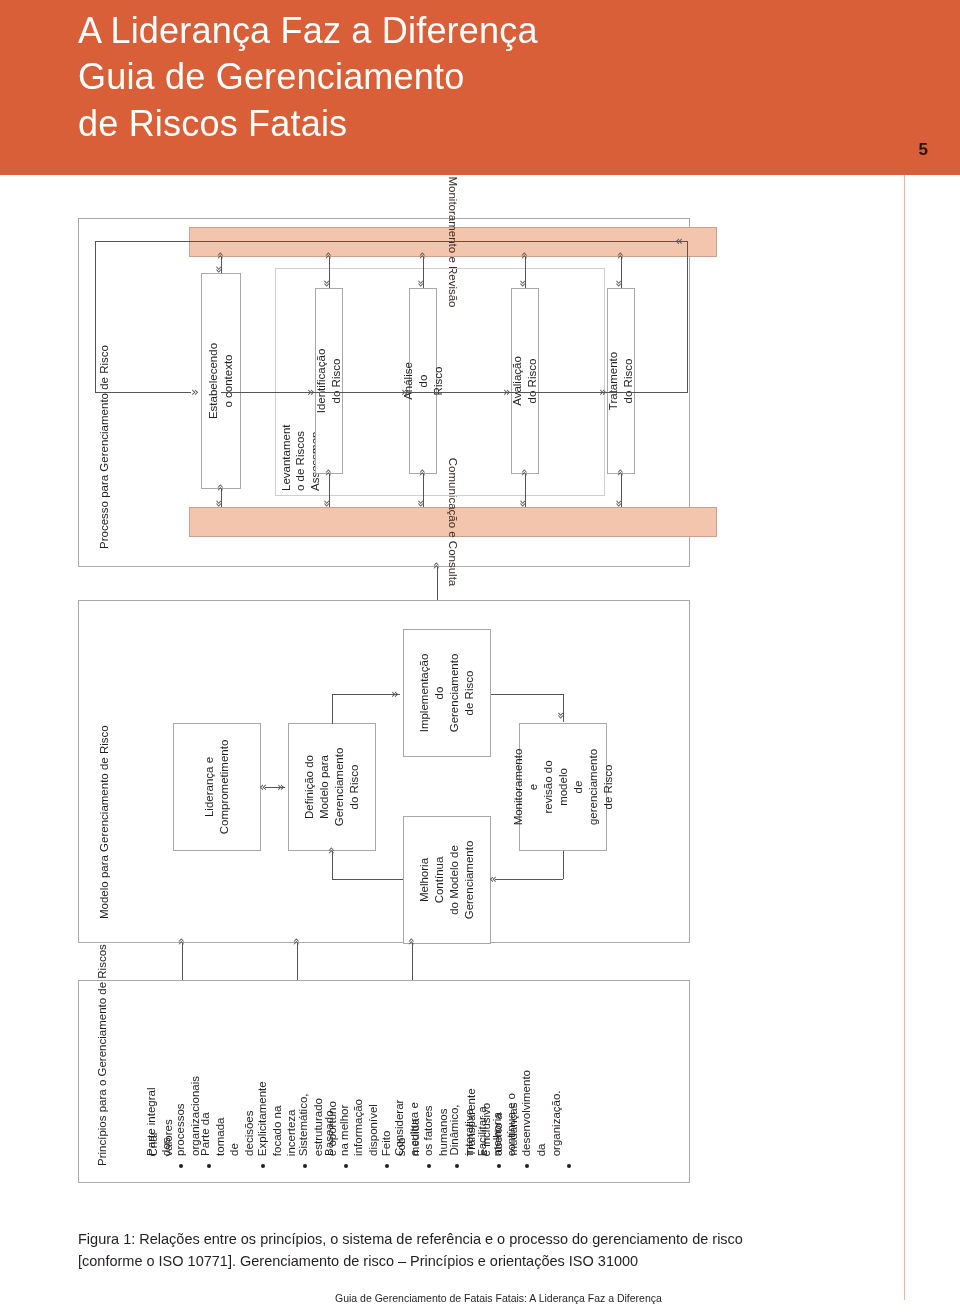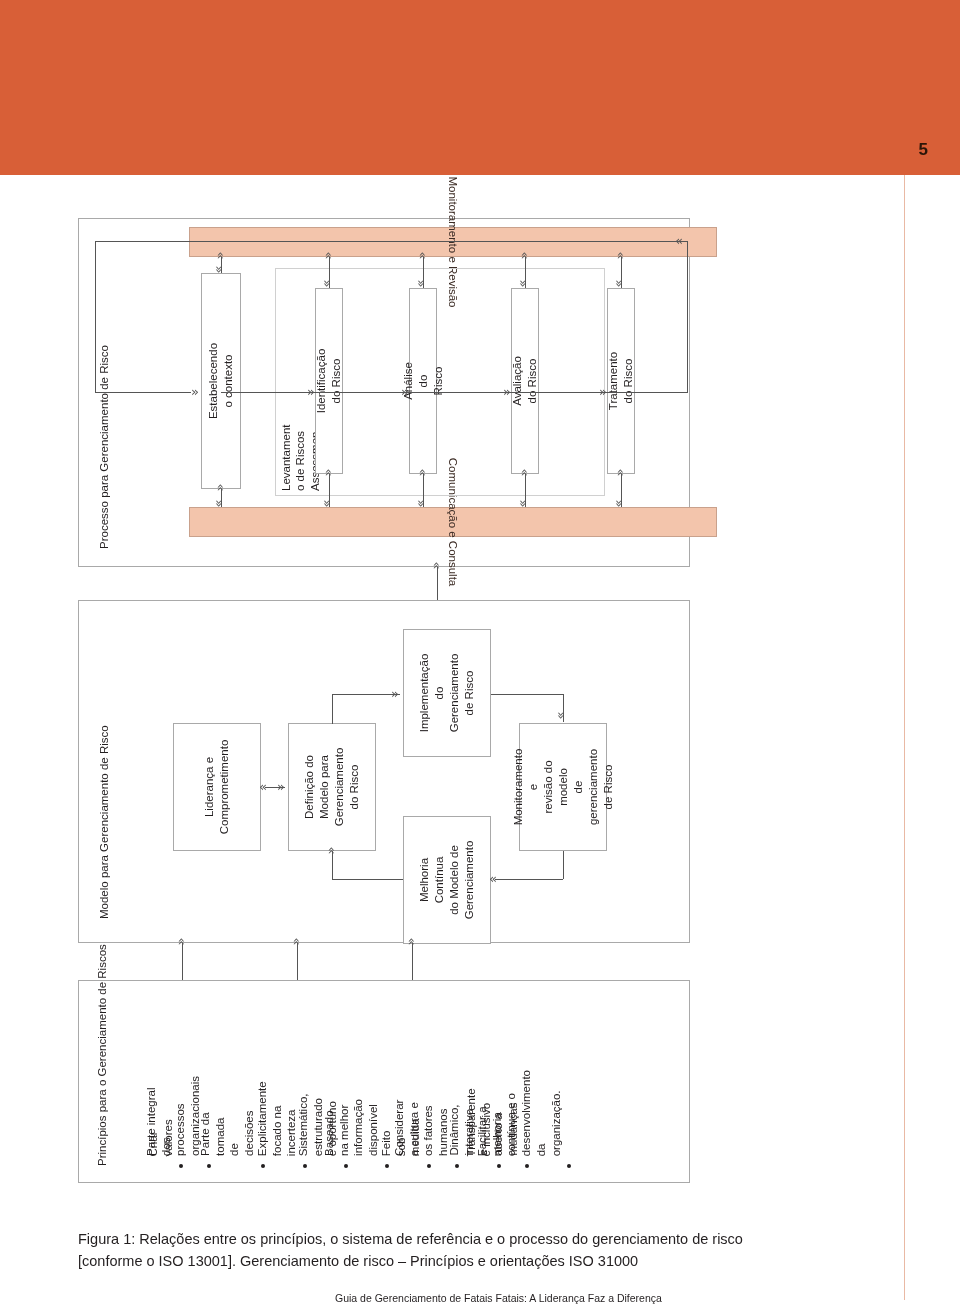--- a/index.html
+++ b/index.html
@@ -117,20 +117,23 @@
   }
   .footer-note{
     position:absolute;left:335px;top:1292px;
     font-size:10.5px;color:#231f20;
   }
 </style>
 </head>
 <body>
 
 <div class="header">
+  <div class="header-title">A Liderança Faz a Diferença
+Guia de Gerenciamento
+de Riscos Fatais</div>
   <div class="page-number">5</div>
 </div>
 <div class="right-rule"></div>
 
 <div class="figure">
 
   <div class="panel" style="left:78px;top:43px;width:612px;height:349px;">
 
     <div class="panel-title" style="left:18px;top:330px;">Processo para Gerenciamento de Risco</div>
 
@@ -346,14 +349,14 @@
     <div class="bullet-col" style="left:488px;">
       <span class="bullet-dot"></span>
       <span class="bullet-text">Facilitar a melhoria
 contínua e o
 desenvolvimento da
 organização.</span>
     </div>
   </div>
 </div>
 
-<div class="caption">Figura 1: Relações entre os princípios, o sistema de referência e o processo do gerenciamento de risco [conforme o ISO 13001]. Gerenciamento de risco – Princípios e orientações ISO 31000</div>
+<div class="caption">Figura 1: Relações entre os princípios, o sistema de referência e o processo do gerenciamento de risco [conforme o ISO 10771]. Gerenciamento de risco – Princípios e orientações ISO 31000</div>
 <div class="footer-note">Guia de Gerenciamento de Fatais Fatais: A Liderança Faz a Diferença</div>
 
 </body></html>

